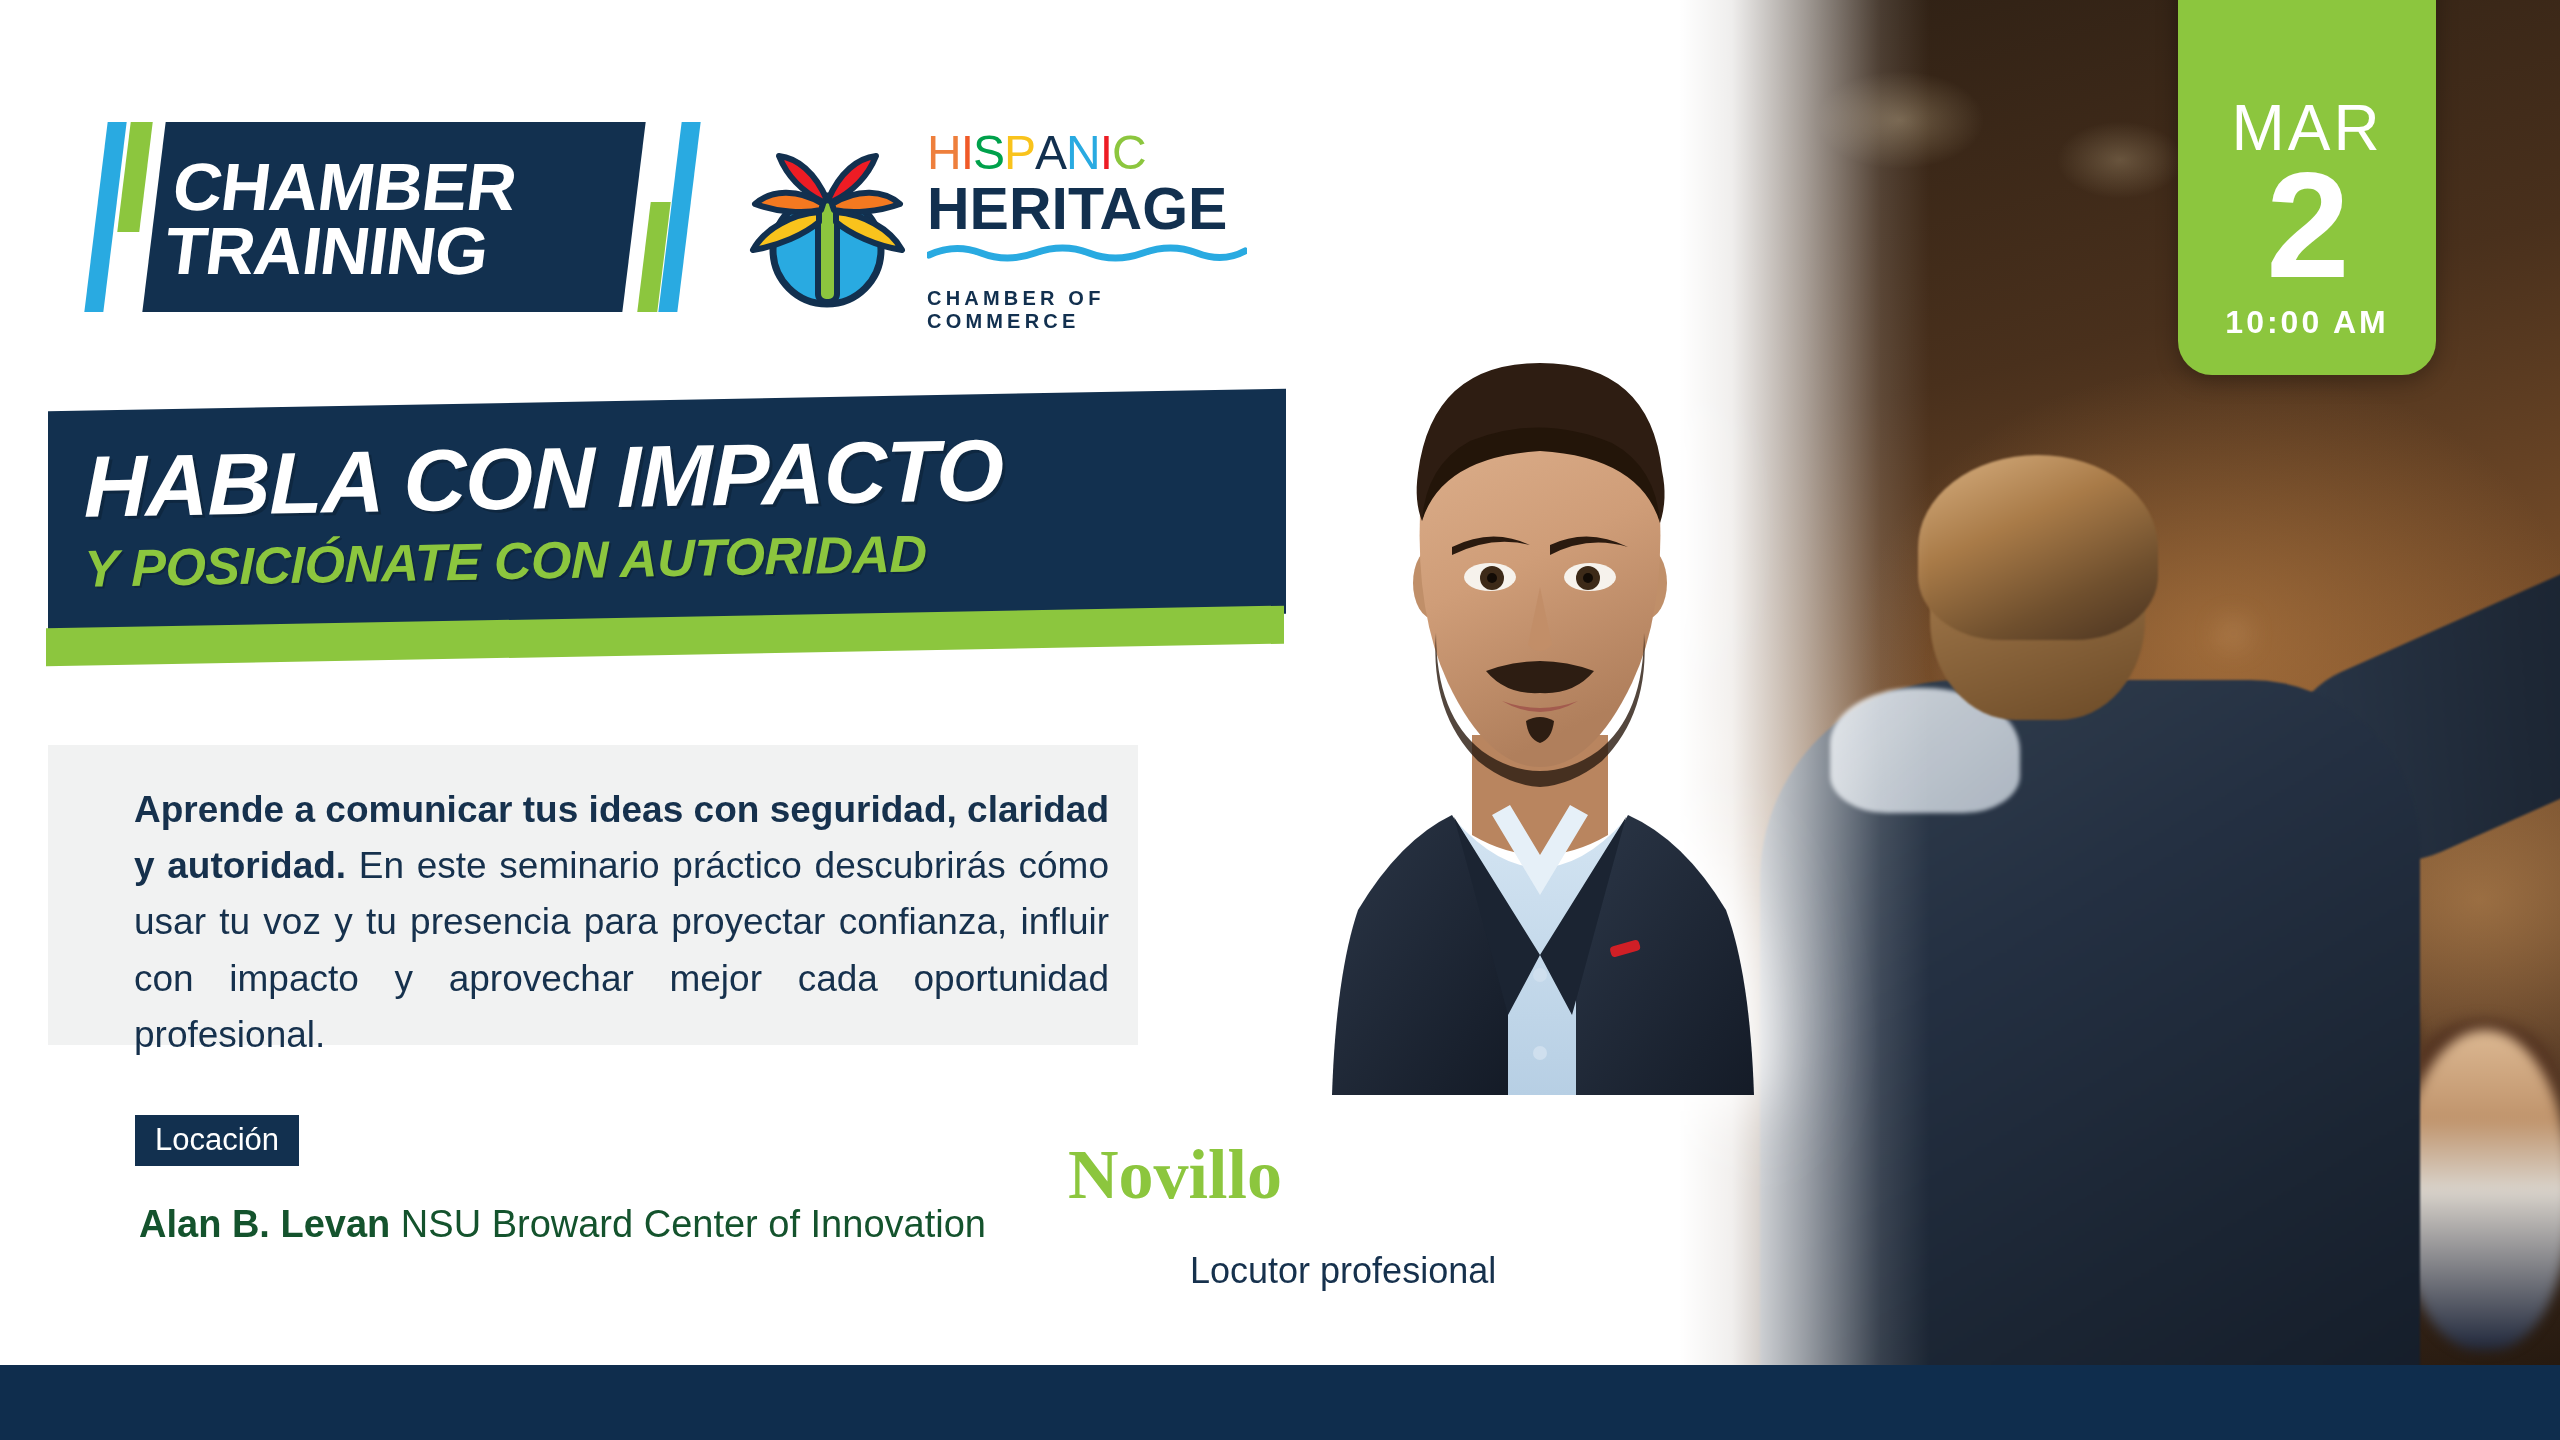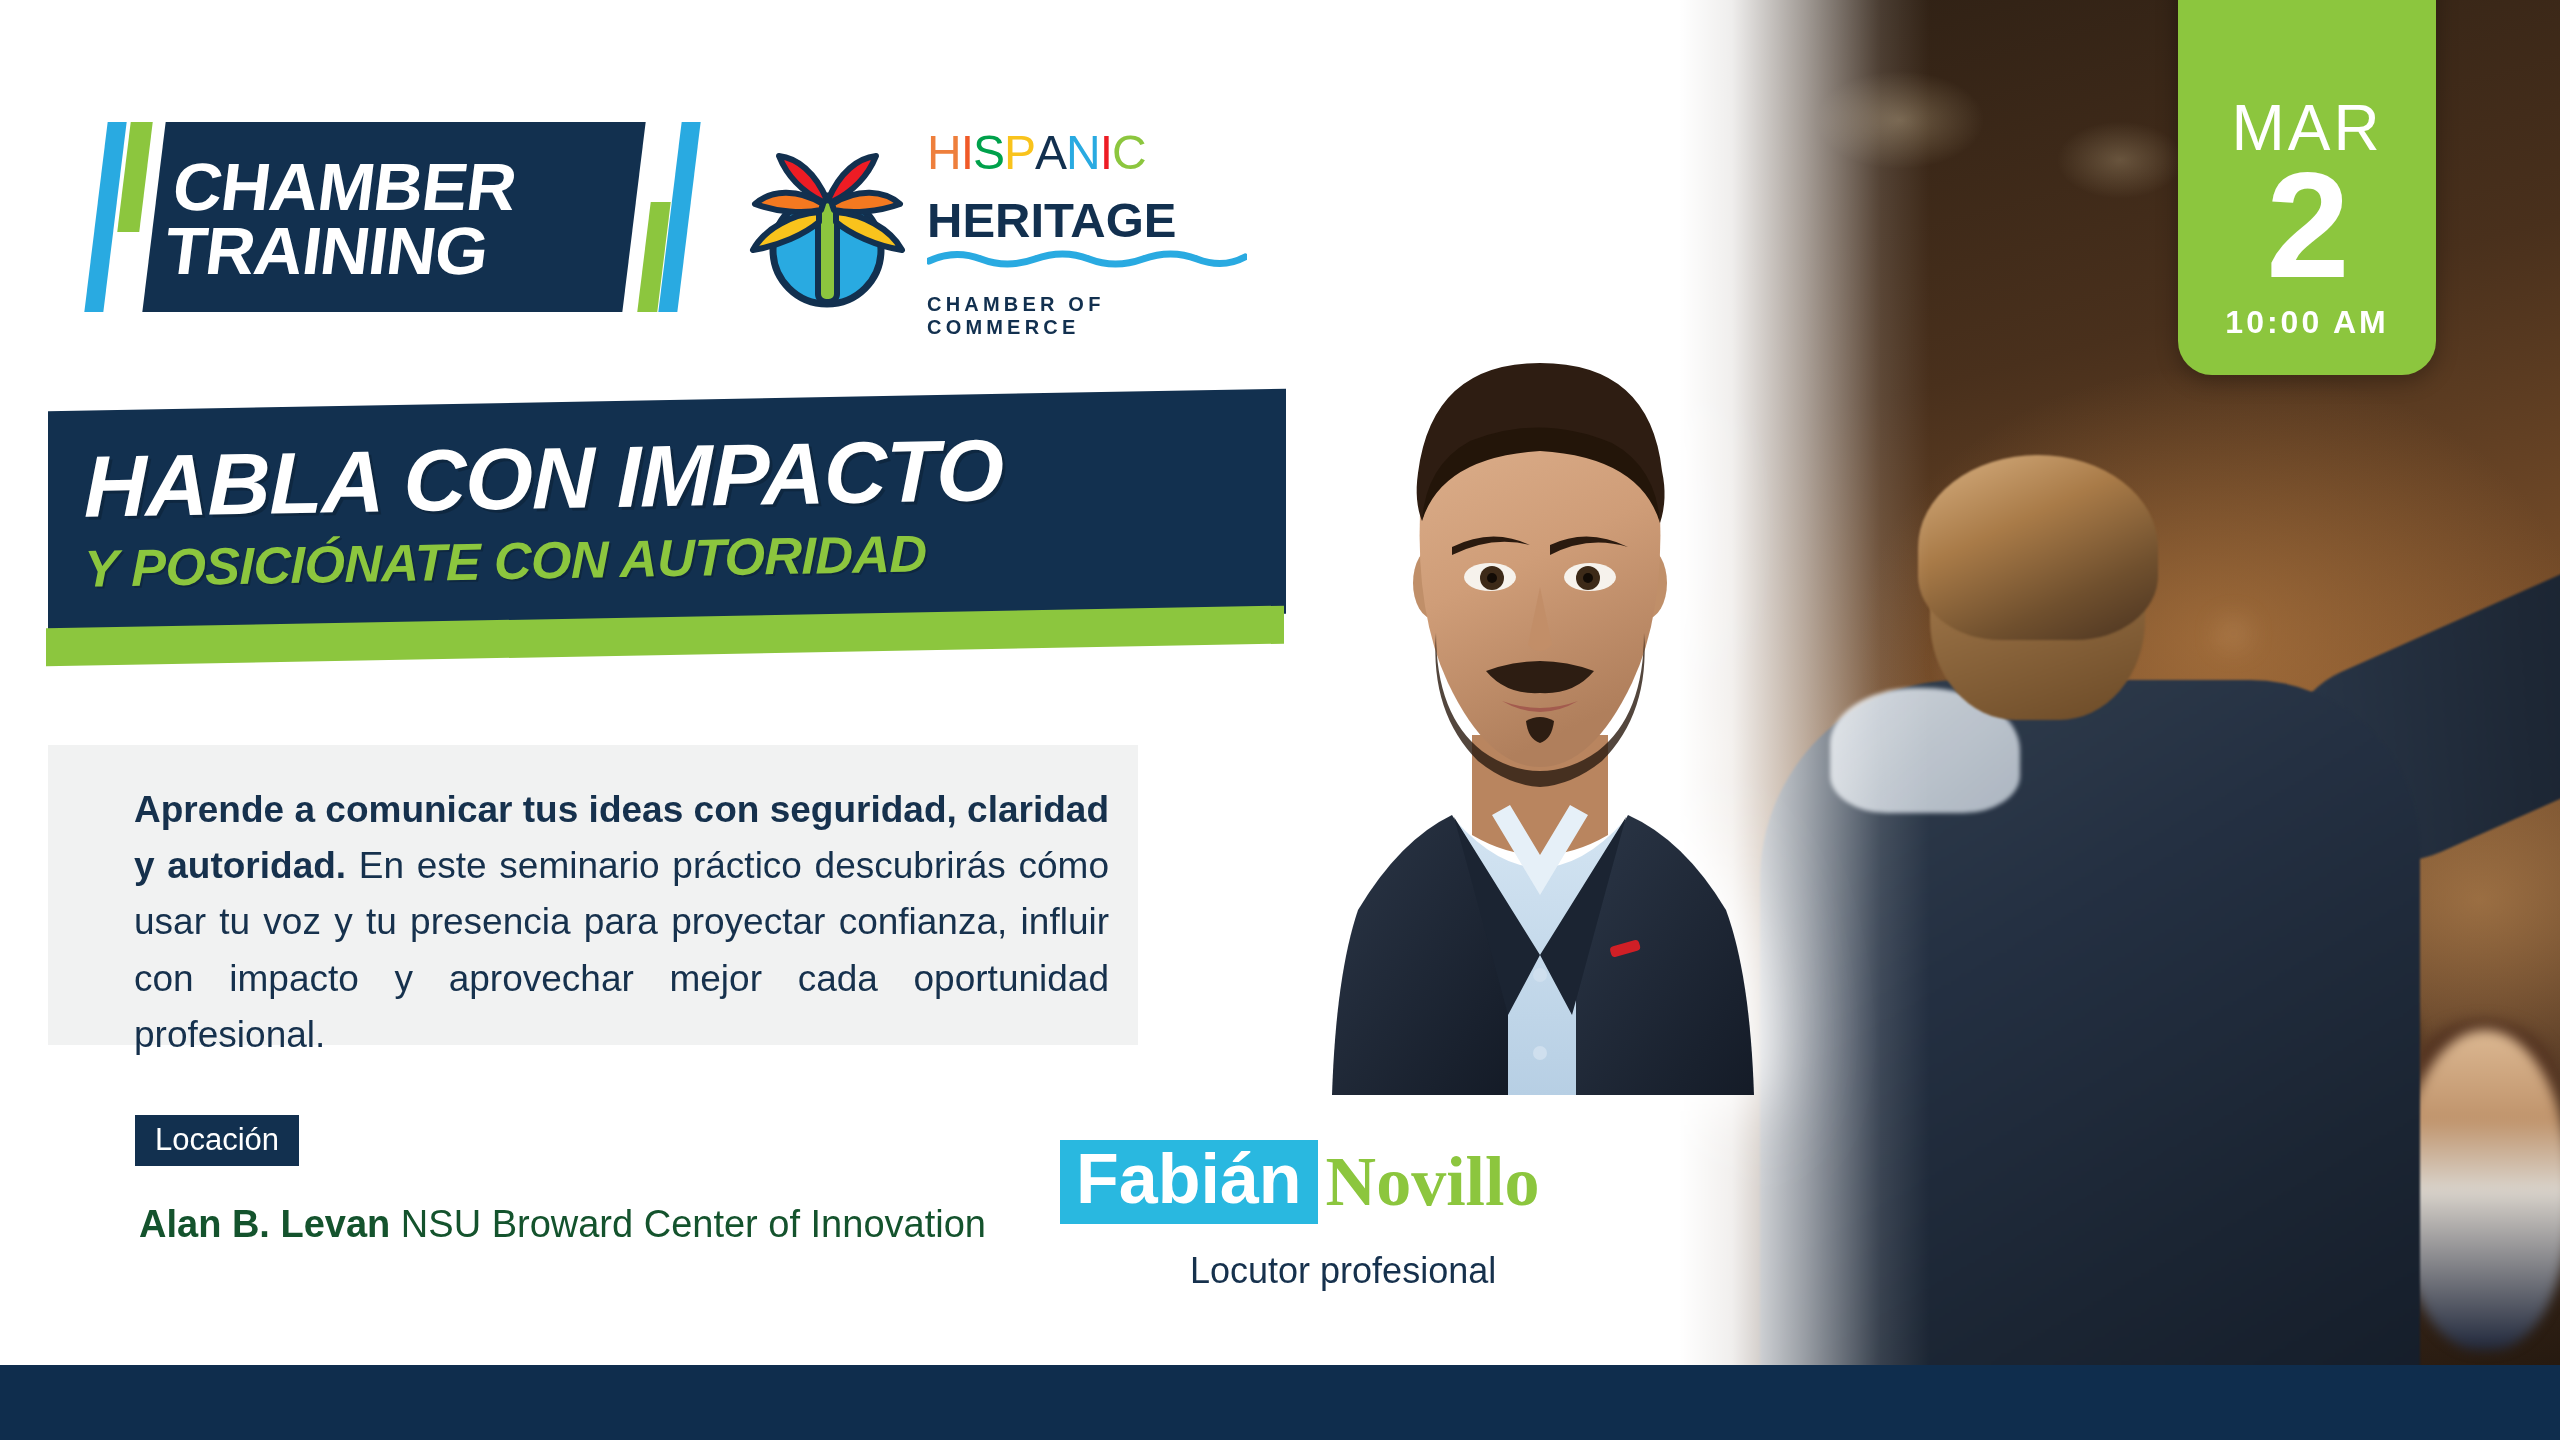--- a/index.html
+++ b/index.html
@@ -81,21 +81,21 @@
     display:flex;flex-direction:column;justify-content:center;}
   .ct-line{color:#fff;font-size:67px;font-weight:700;letter-spacing:-1px;line-height:.96;
     font-family:"Liberation Sans",sans-serif;transform:scaleX(1.02);}
 
   
   .hh-logo{position:absolute;left:745px;top:130px;width:500px;height:190px;}
   .hh-mark{position:absolute;left:0;top:12px;width:165px;height:170px;}
   .hh-word{position:absolute;left:182px;top:0;width:320px;}
   .hh-hisp{font-size:48px;font-weight:400;letter-spacing:-1px;line-height:.95;font-family:"Liberation Sans",sans-serif;}
   .hh-hisp span{display:inline-block;}
-  .hh-herit{color:#12304f;font-size:49px;font-weight:700;letter-spacing:0px;line-height:1;margin-top:20px;}
+  .hh-herit{color:#12304f;font-size:59px;font-weight:700;letter-spacing:0px;line-height:1;margin-top:4px;}
   .hh-wave{margin-top:2px;}
   .hh-sub{color:#12304f;font-size:20px;font-weight:700;letter-spacing:4.2px;margin-top:20px;}
 
   
   .title-wrap{position:absolute;left:48px;top:400px;width:1238px;height:225px;
     background:#12304f;transform:skewY(-1.05deg);}
   .title-green{position:absolute;left:46px;top:617px;width:1238px;height:38px;
     background:#8cc63e;transform:skewY(-1.05deg);}
   .title-inner{position:absolute;left:84px;top:432px;width:1180px;transform:skewY(-1.05deg);}
   .title-main{color:#fff;font-size:87px;font-weight:700;font-style:italic;letter-spacing:-1px;line-height:1.02;
@@ -281,19 +281,18 @@
 
         <path d="M262 386 Q300 400 338 386 Q300 408 262 386 Z" fill="#a35b4e"></path>
 
         <path d="M286 406 Q300 398 314 406 Q312 424 300 428 Q288 424 286 406 Z" fill="#2d1d12"></path>
         <path d="M196 318 Q190 398 238 446 Q268 470 300 472 Q332 470 362 446 Q410 398 404 318 Q404 400 358 436 Q330 456 300 456 Q270 456 242 436 Q196 400 196 318 Z" fill="#2d1d12" opacity=".82"></path>
       </g>
     </svg>
   </div>
 
   <div class="name-row">
-    <div class="name-first">Fabián</div>
     <div class="name-last">Novillo</div>
   </div>
   <div class="name-role">Locutor profesional</div>
 
   <div class="bottom-bar"></div>
 </div>
 
 </body></html>

